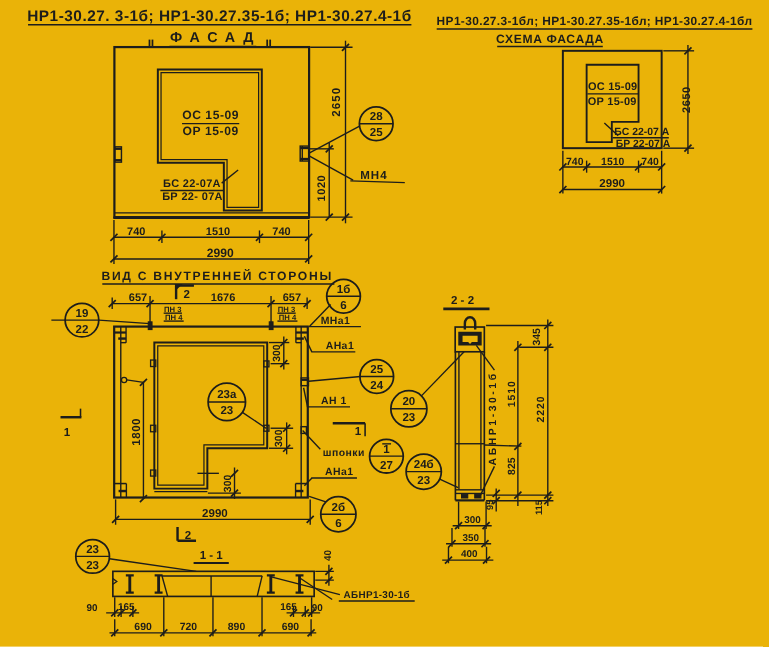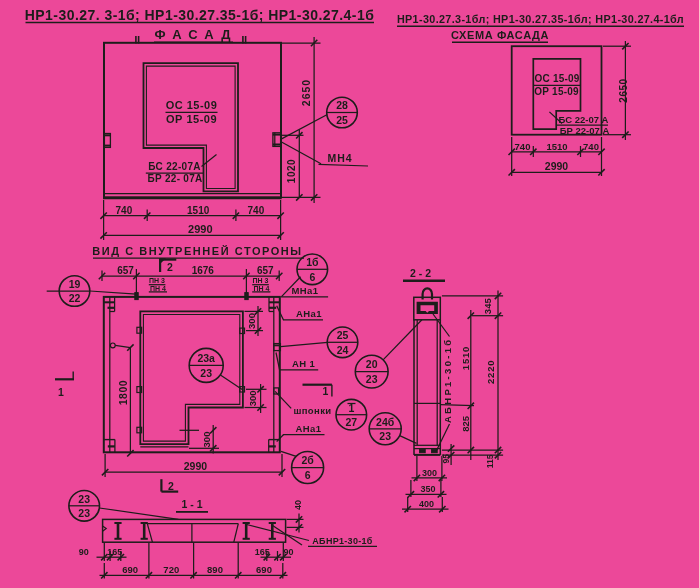--- a/index.html
+++ b/index.html
@@ -1,16 +1,16 @@
 <!DOCTYPE html>
 <html><head>
 <meta charset="utf-8">
 <style>
 html,body{margin:0;padding:0;background:#ffffff;}
-#page{width:699px;height:588px;position:relative;background:#ec4899;overflow:hidden;}
+#page{width:699px;height:588px;position:relative;background:#eab308;overflow:hidden;}
 </style>
 </head>
 <body>
 <div id="page">
 <svg width="699" height="588" viewBox="0 0 699 588">
 
 <g>
         <text x="199.5" y="19.5" text-anchor="middle" style="font-family:'Liberation Sans',sans-serif;font-size:14px;font-weight:bold;letter-spacing:0.45px;" fill="#1d1d1b">НР1-30.27. 3-1б;  НР1-30.27.35-1б;  НР1-30.27.4-1б</text>
         <line x1="25.5" y1="22.5" x2="374" y2="22.5" stroke="#1d1d1b" stroke-width="1.5"></line>
       </g>

